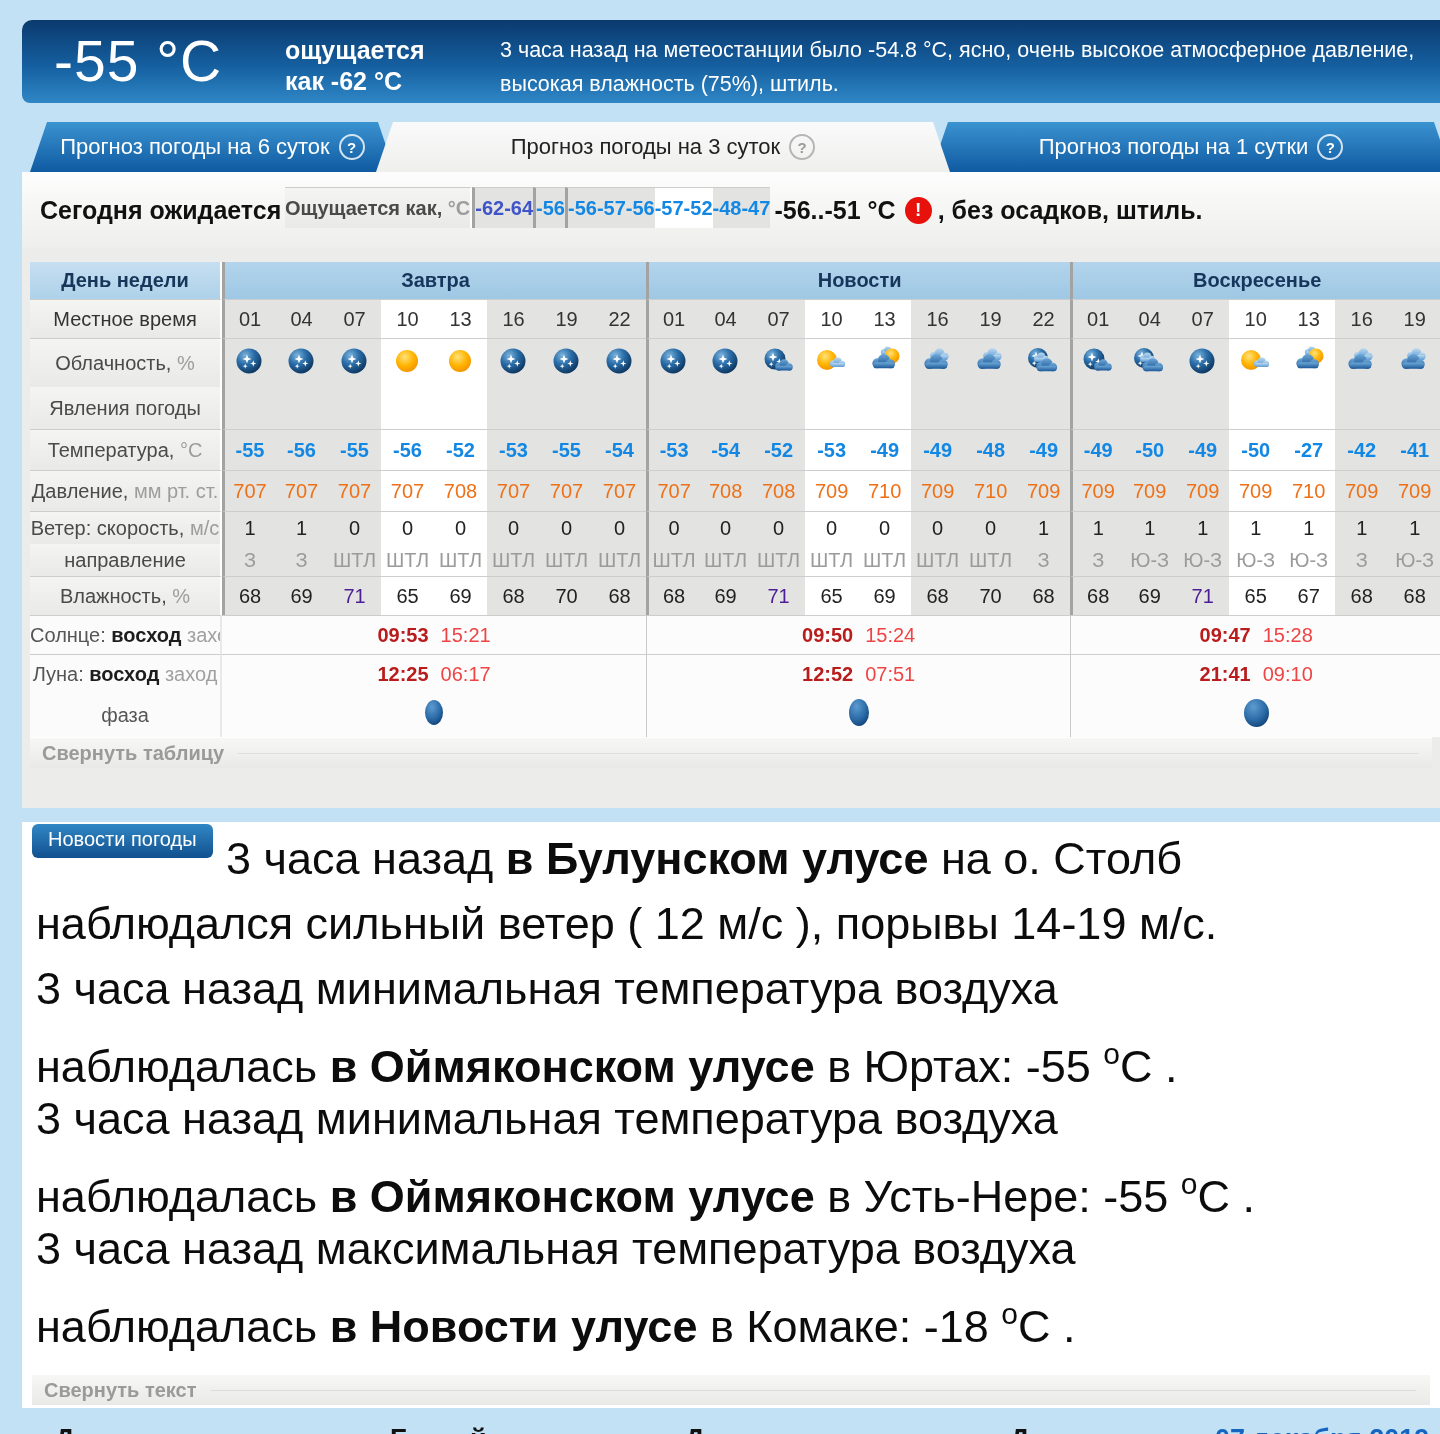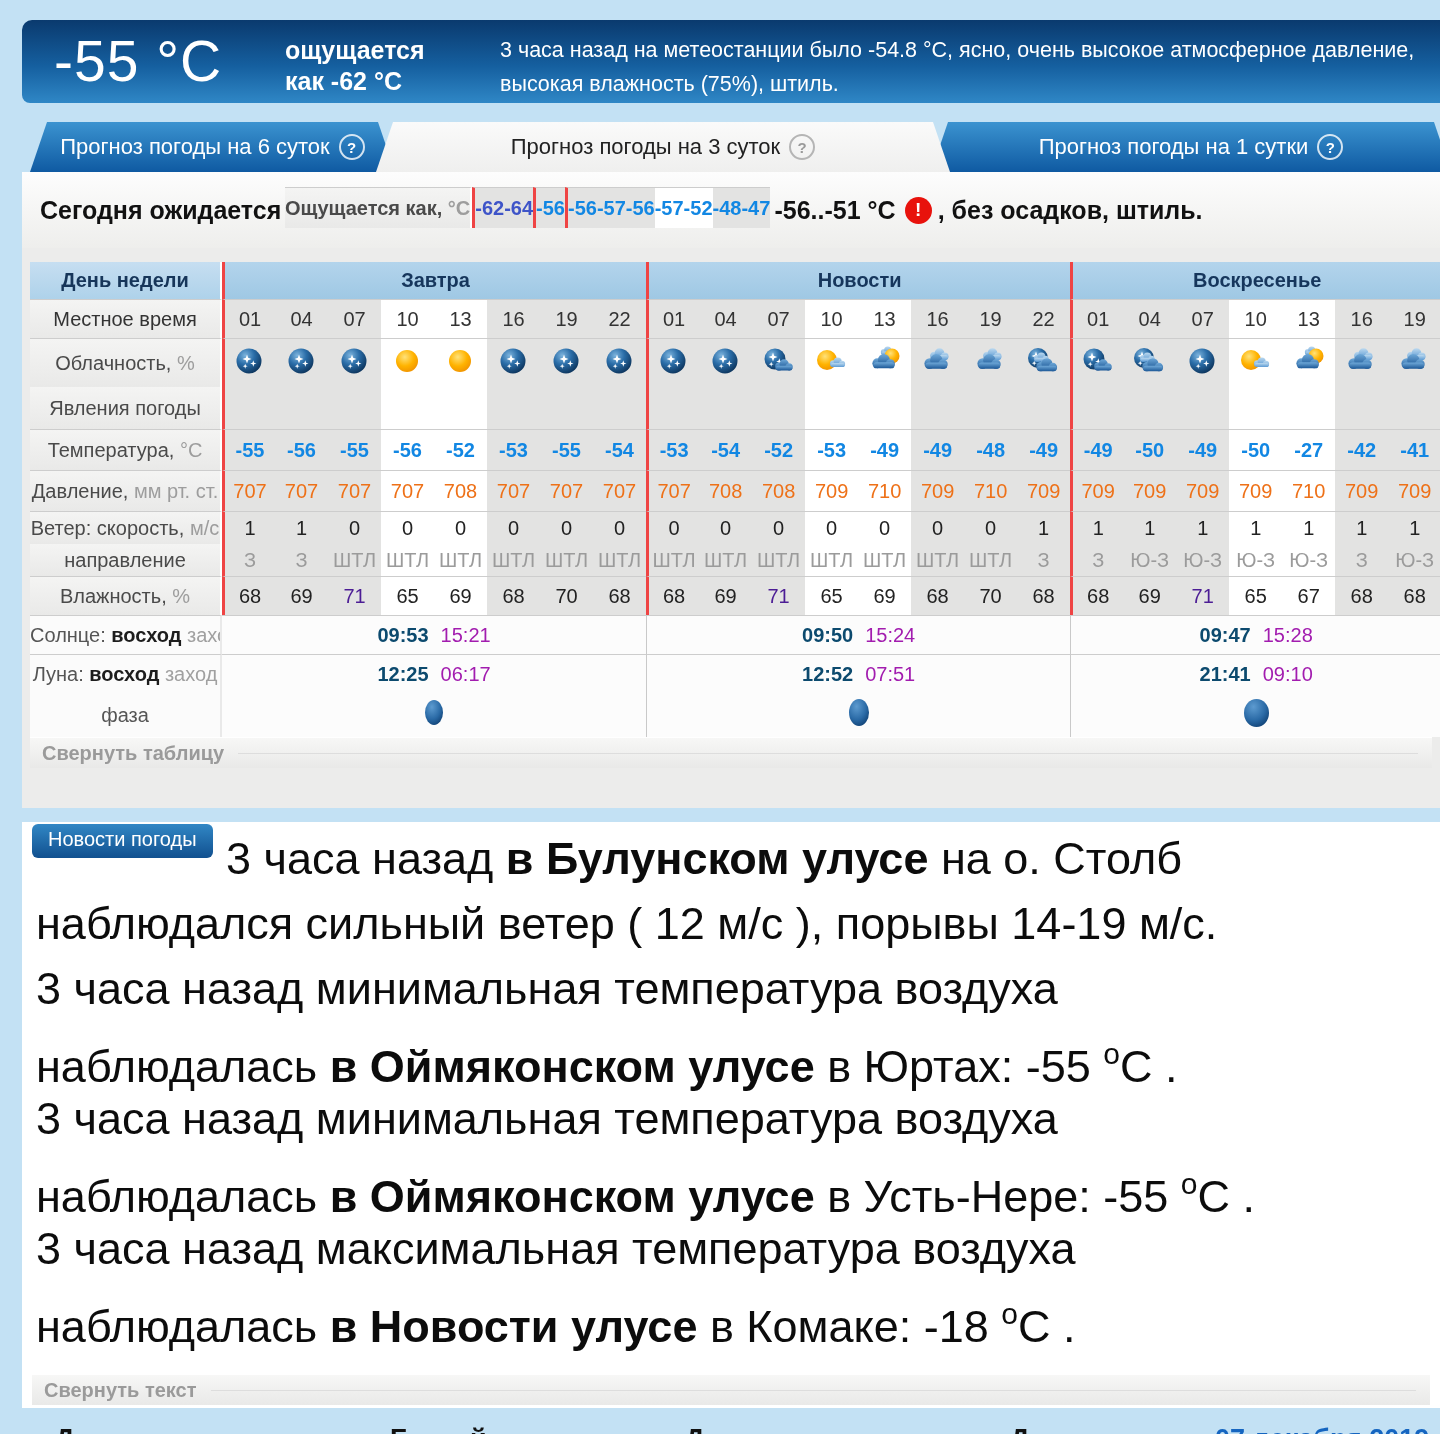--- a/index.html
+++ b/index.html
@@ -38,41 +38,41 @@
          color:#4a4a4a;border-right:2px solid #fff;}
   td.lbl .u{color:#9d9d9d;}
   td.lbl2{text-align:right;padding-right:10px;background:#fbfbfb;color:#555;border-right:2px solid #e9e9e9;}
   td.lbl2 b{color:#1d1d1d;} td.lbl2 .u{color:#a0a0a0;}
   tr.hdr td{height:37px;}
   td.corner{background:linear-gradient(180deg,#c6def1,#aed2ea);text-align:right;padding-right:10px;
             font-weight:700;color:#17365a;border-right:2px solid #fff;}
   td.day{background:linear-gradient(180deg,#b3d4ec,#9fc8e4);text-align:left;padding-left:10px;
          font-weight:700;color:#16365c;}
   td.g{background:#e3e3e2;} td.w{background:#fff;}
-  td.ds{border-left:3px solid #ef4444;margin-top:22px;}
+  td.ds{border-left:3px solid #a3a3a3;margin-top:22px;}
   td.ds2{border-left:1px solid #c9c9c9;}
   tr.time td{height:38px;color:#333;font-size:19.5px;}
   tr.clouds td{height:48px;}
   tr.phen td{height:42px;}
   tr.temp td,tr.feels td,tr.press td{height:40px;}
   tr.wind td,tr.dir td{height:32px;}
   tr.humid td{height:38px;}
   tr.sun td,tr.moon td{height:38px;}
   tr.phase td{height:44px;}
   tr.time td,tr.clouds td,tr.temp td,tr.feels td,tr.press td,tr.wind td,tr.humid td,tr.sun td,tr.moon td{border-top:1px solid #cdcdcd;}
   tr.temp td.v{color:#1287e3;font-weight:700;font-size:21px;}
   tr.feels td.v{color:#1287e3;font-weight:700;font-size:21px;}
   tr.feels td.v.dk{color:#3e54c8;}
   tr.press td.v{color:#ee7118;font-size:20px;}
   tr.wind td.v{color:#222;font-size:19.5px;}
   tr.dir td.v{color:#9b9b9b;font-size:18px;}
   tr.humid td.v{color:#222;font-size:19.5px;}
   tr.humid td.v.hot{color:#4c1d95;}
   tr.sun td.dv,tr.moon td.dv,tr.phase td.dv{background:#fcfcfc;font-size:20px;}
-  .rise{font-weight:700;color:#0c4a6e;} .set{color:#a21caf;margin-left:12px;}
+  .rise{font-weight:700;color:#b91c1c;} .set{color:#ef4444;margin-left:12px;}
   .wicon{display:inline-block;vertical-align:middle;}
 
   .collapse-bar{display:flex;align-items:center;margin-left:8px;width:1402px;height:30px;
                 background:linear-gradient(180deg,#f7f7f6,#e9e9e8);border-top:1px solid #fff;cursor:pointer;}
   .collapse-bar span{font-size:20px;font-weight:700;color:#9a9a9a;padding-left:12px;white-space:nowrap;}
   .collapse-bar .rule{flex:1;height:1px;background:#ddd;margin:0 14px;}
 
   
   .news{position:absolute;left:22px;top:822px;width:1418px;height:586px;background:#fff;}
   .badge{position:absolute;left:10px;top:2px;padding:4px 16px 7px;background:linear-gradient(180deg,#3187c5,#11508f);

